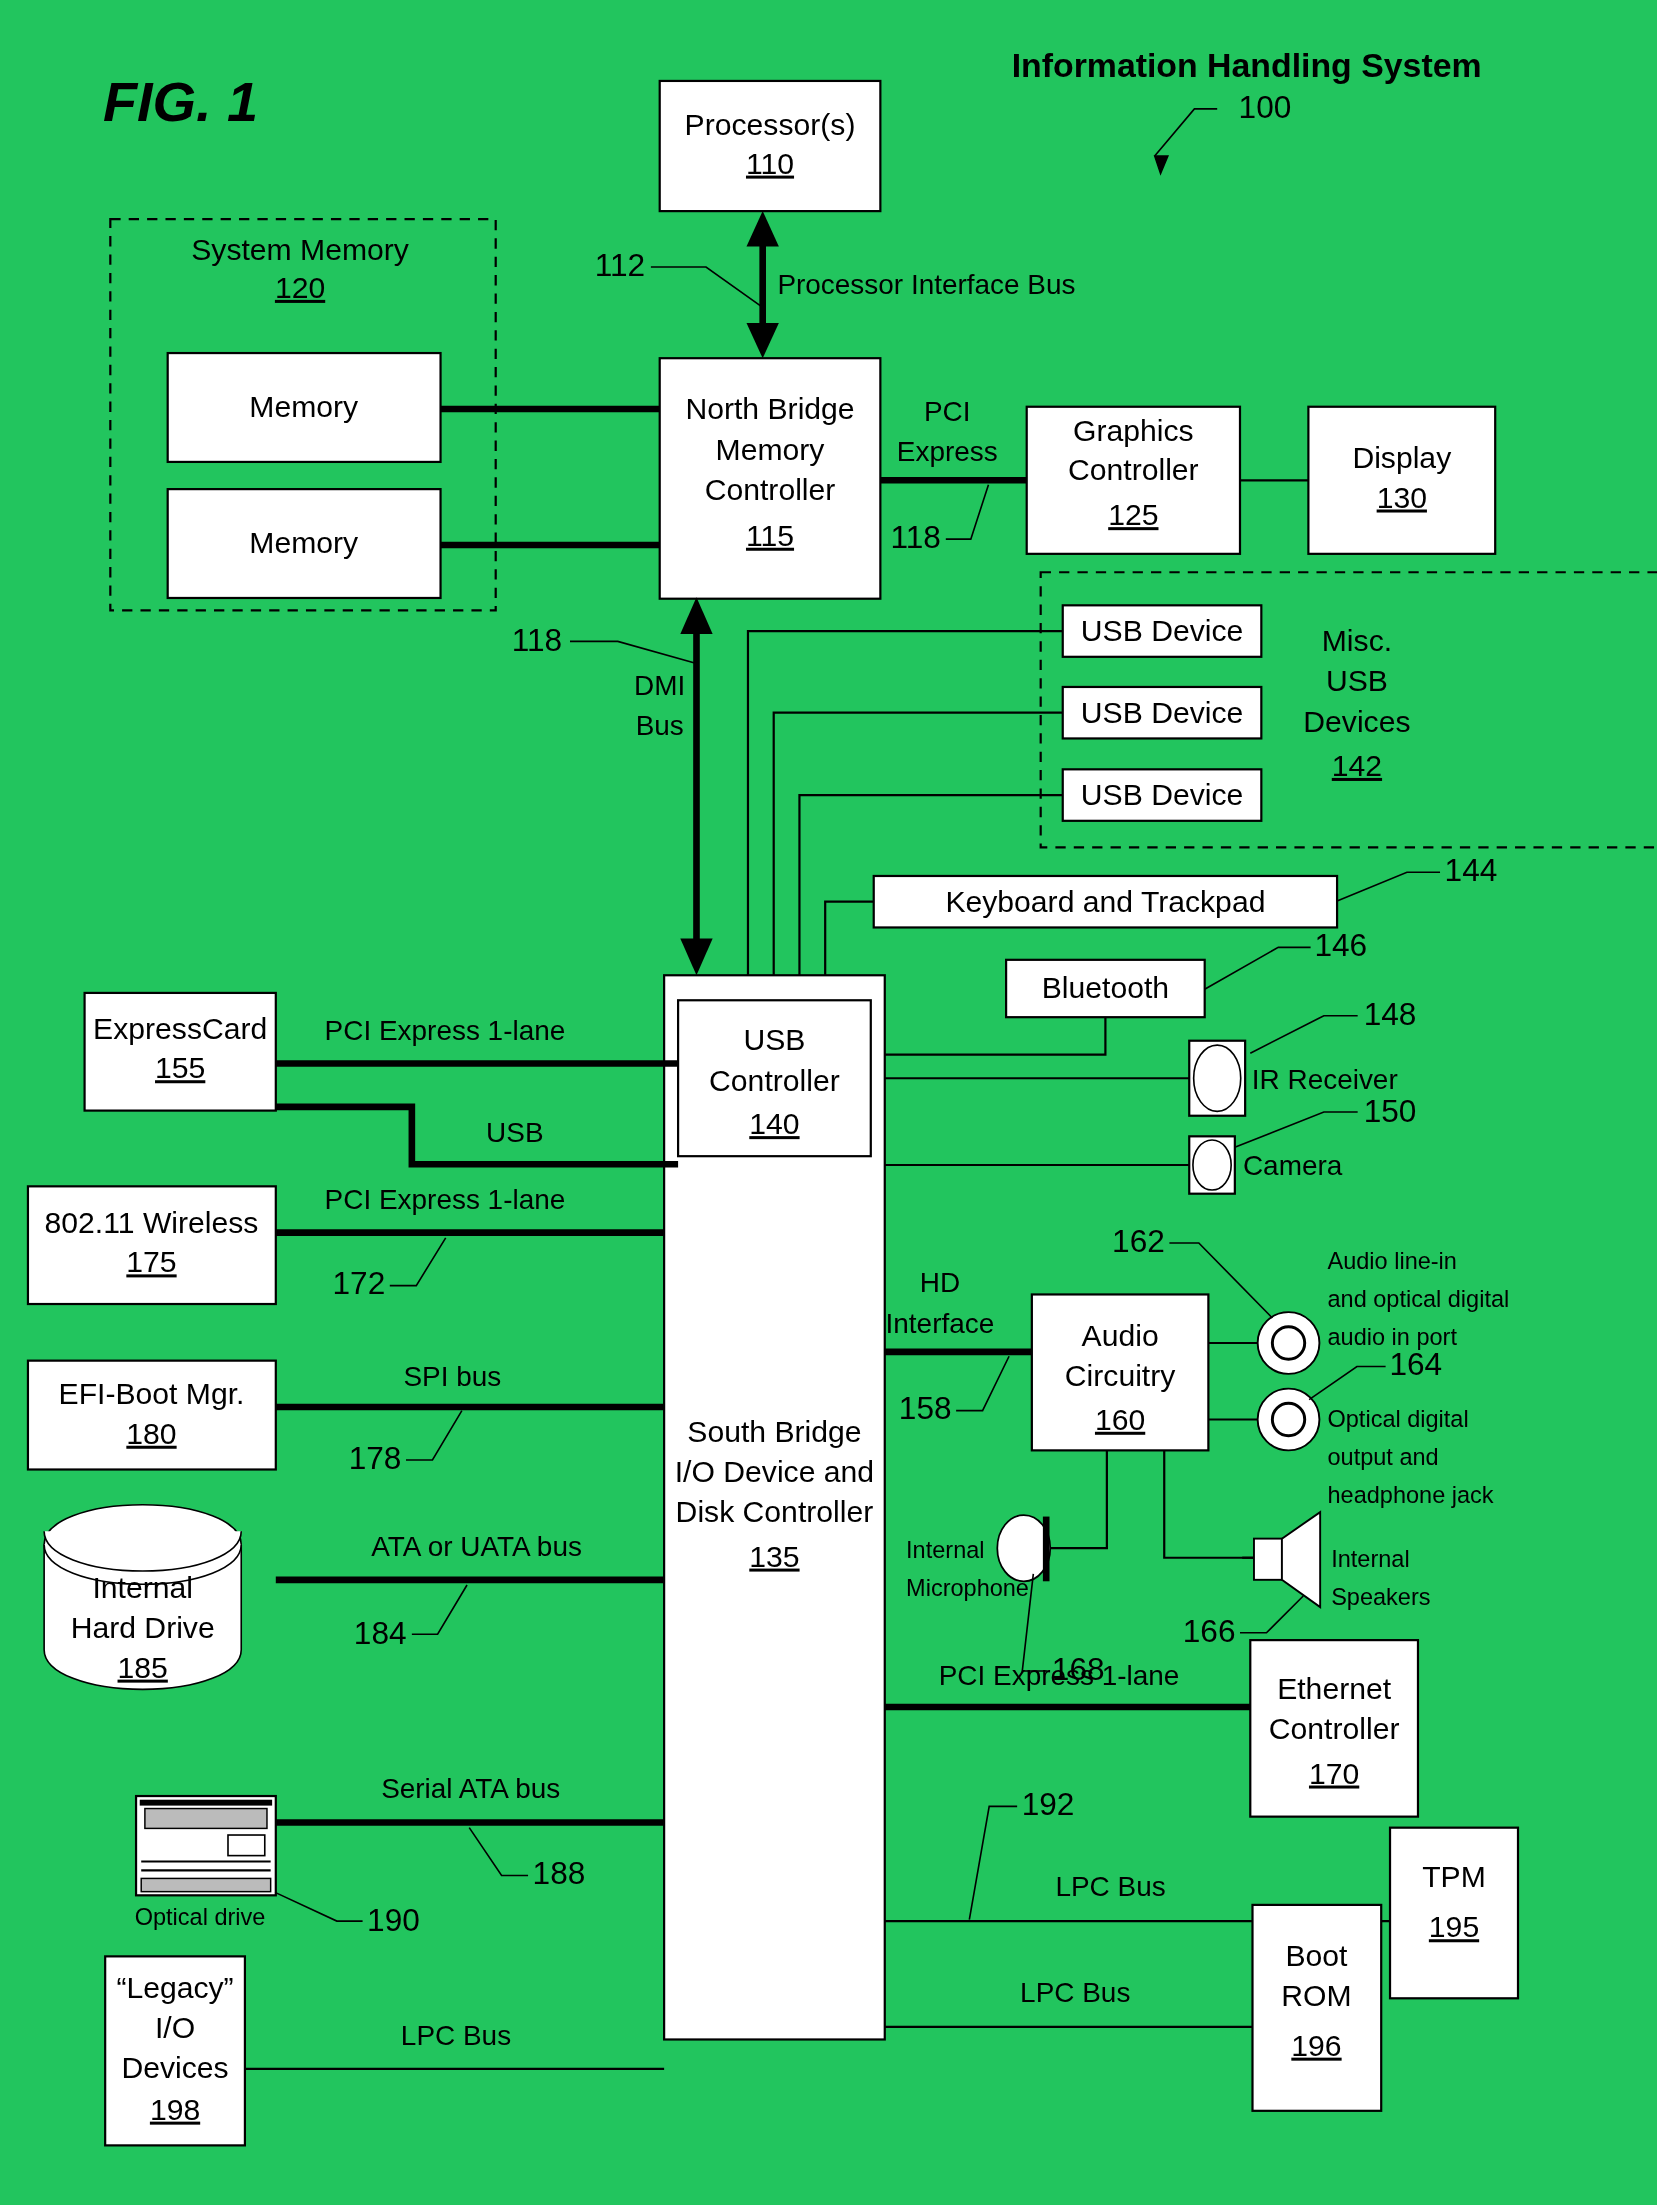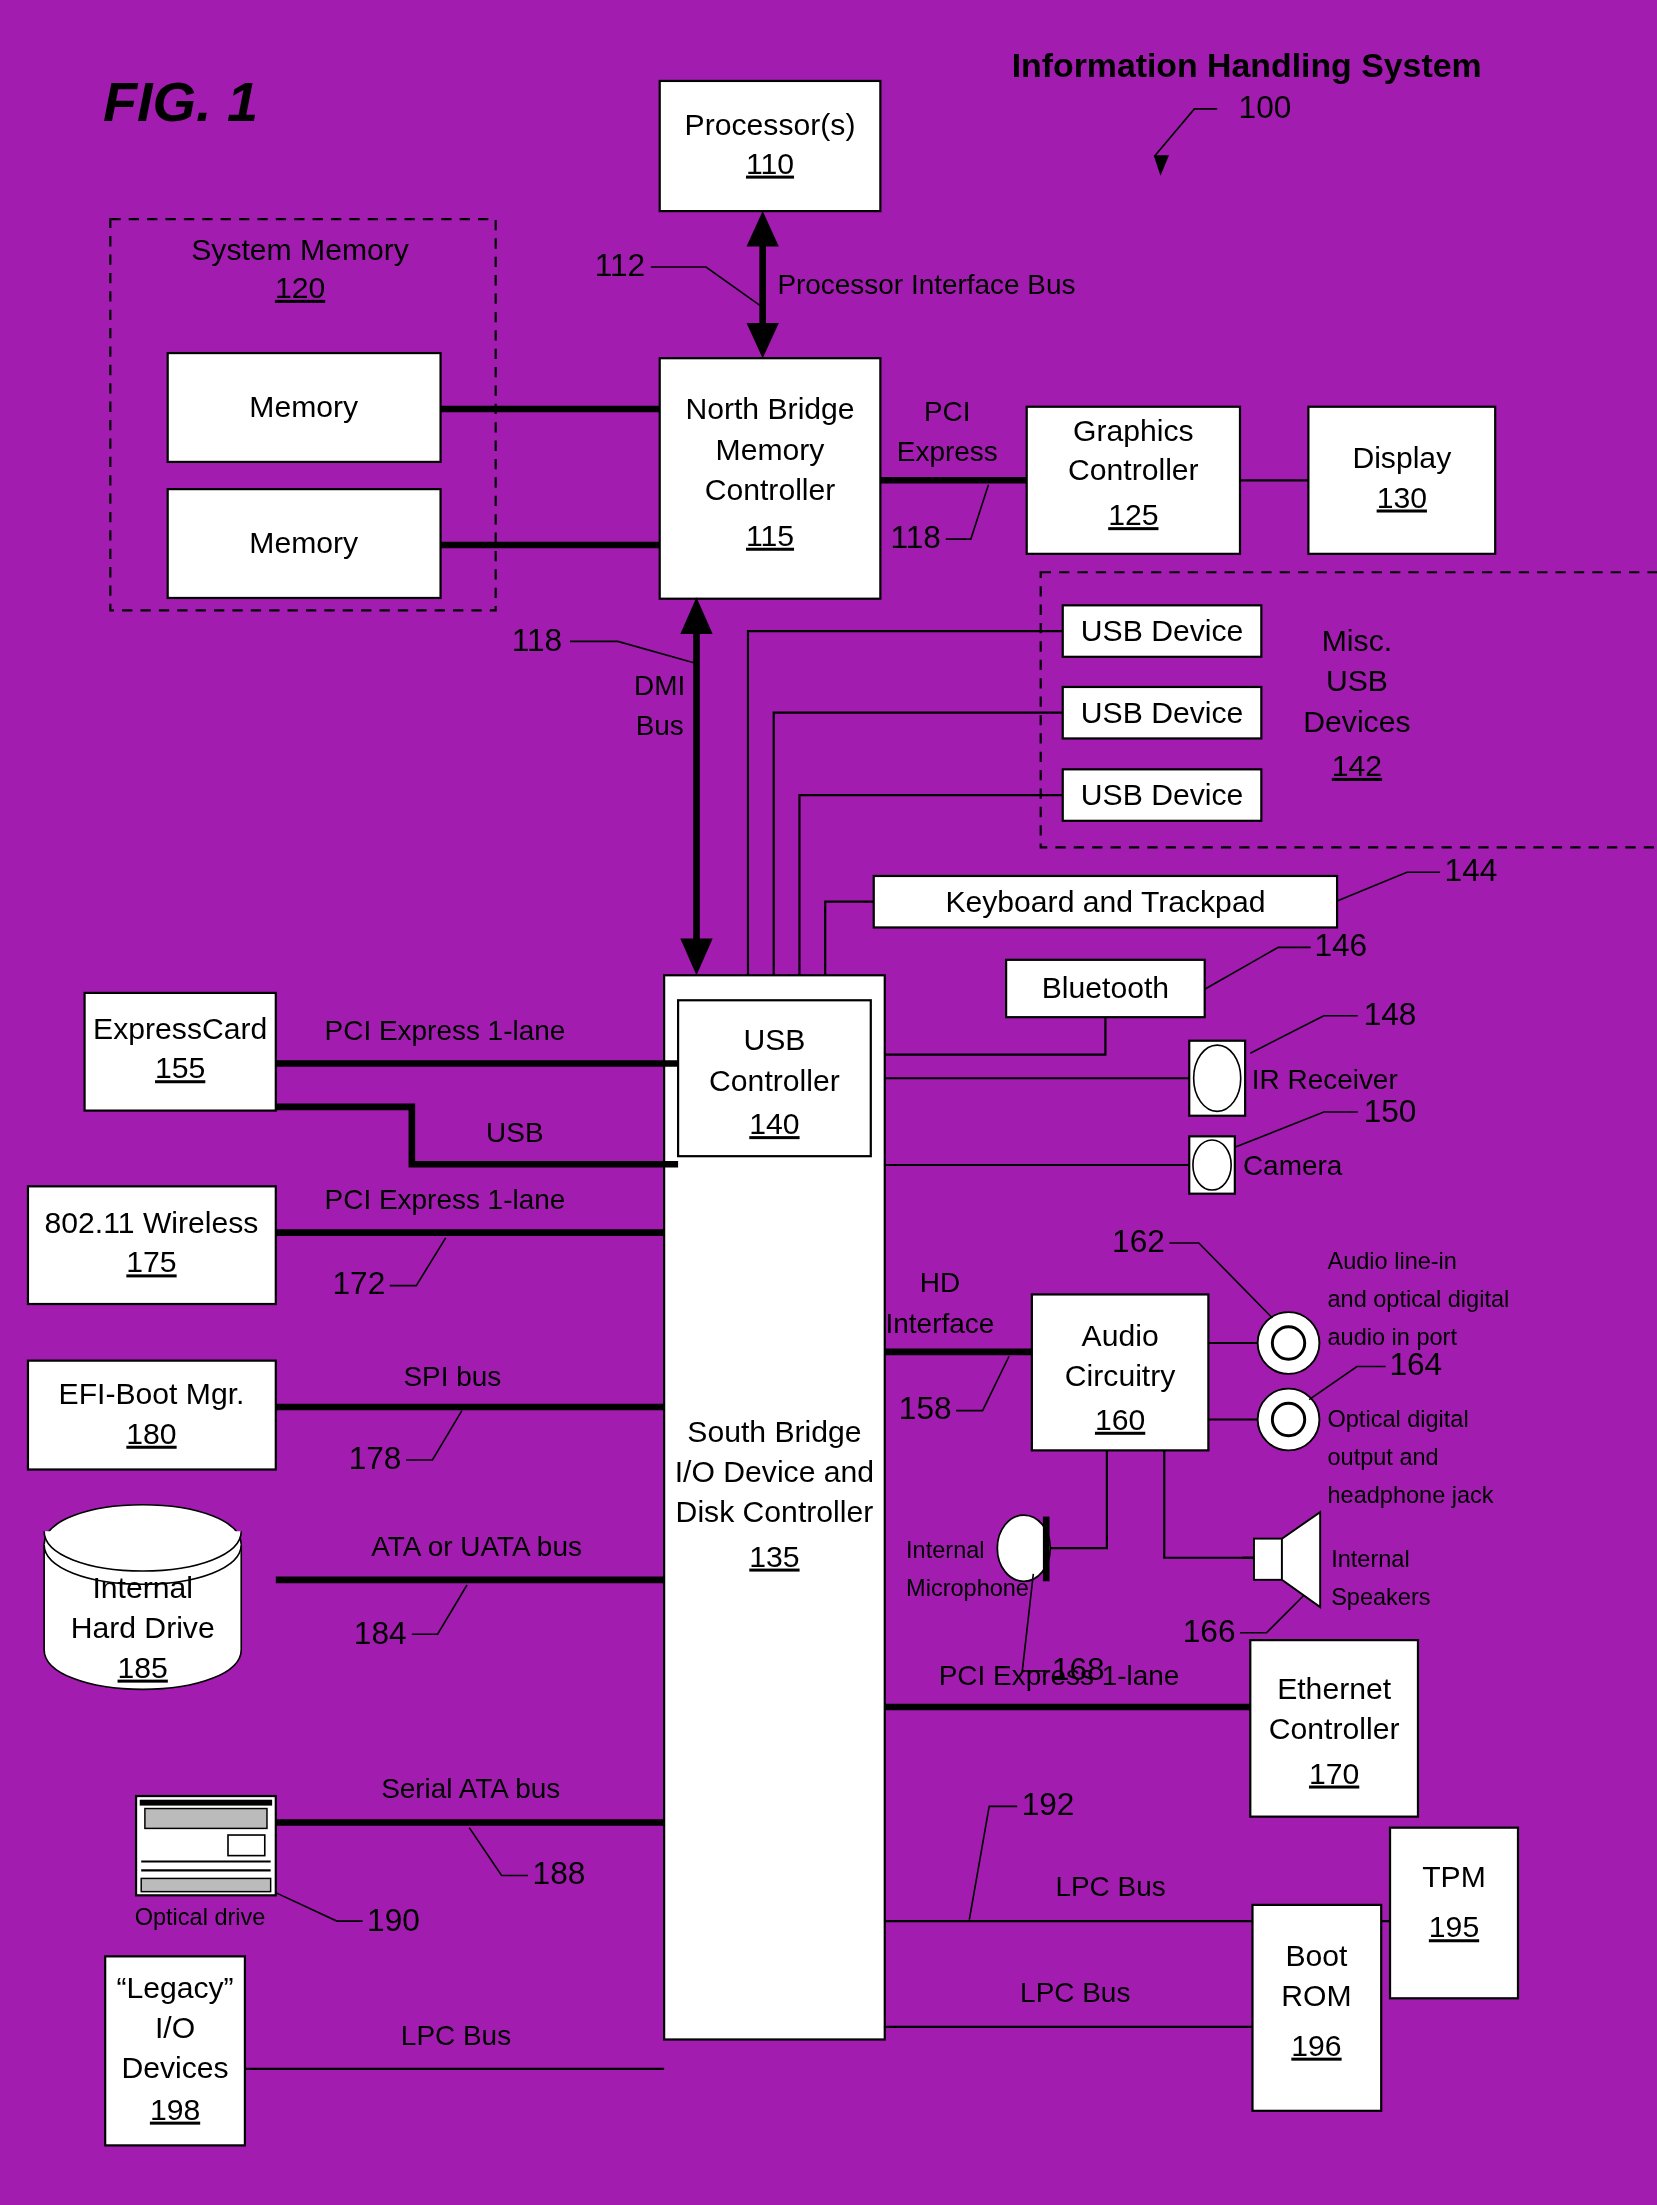--- a/index.html
+++ b/index.html
@@ -1,18 +1,18 @@
 <!DOCTYPE html>
 <html style="font-size:11.8px"><head>
 <meta charset="utf-8">
 <title>FIG. 1 — Information Handling System</title>
 <style>
   html,body{margin:0;padding:0;background:#fff;}
   body{font-family:"Liberation Sans", sans-serif;}
-  #stage{position:relative;width:1657px;height:2205px;background:#a21caf;overflow:hidden;}
+  #stage{position:relative;width:1657px;height:2205px;background:#22c55e;overflow:hidden;}
   svg{position:absolute;left:0;top:0;width:1657px;height:2205px;}
   .bx{fill:#fff;stroke:#000;stroke-width:3;}
   .bxd{fill:none;stroke:#000;stroke-width:3;stroke-dasharray:14 11;}
   .thin{stroke:#000;stroke-width:3;fill:none;}
   .thick{stroke:#000;stroke-width:9;fill:none;stroke-linecap:butt;}
   .lead{stroke:#000;stroke-width:2.2;fill:none;}
   .arw{stroke:#000;stroke-width:9;fill:none;}
   .cyl{fill:#fff;stroke:#000;stroke-width:2.2;}
   .spk{fill:#fff;stroke:#000;stroke-width:2.6;}
   text{font-family:"Liberation Sans", sans-serif;fill:#000;}

